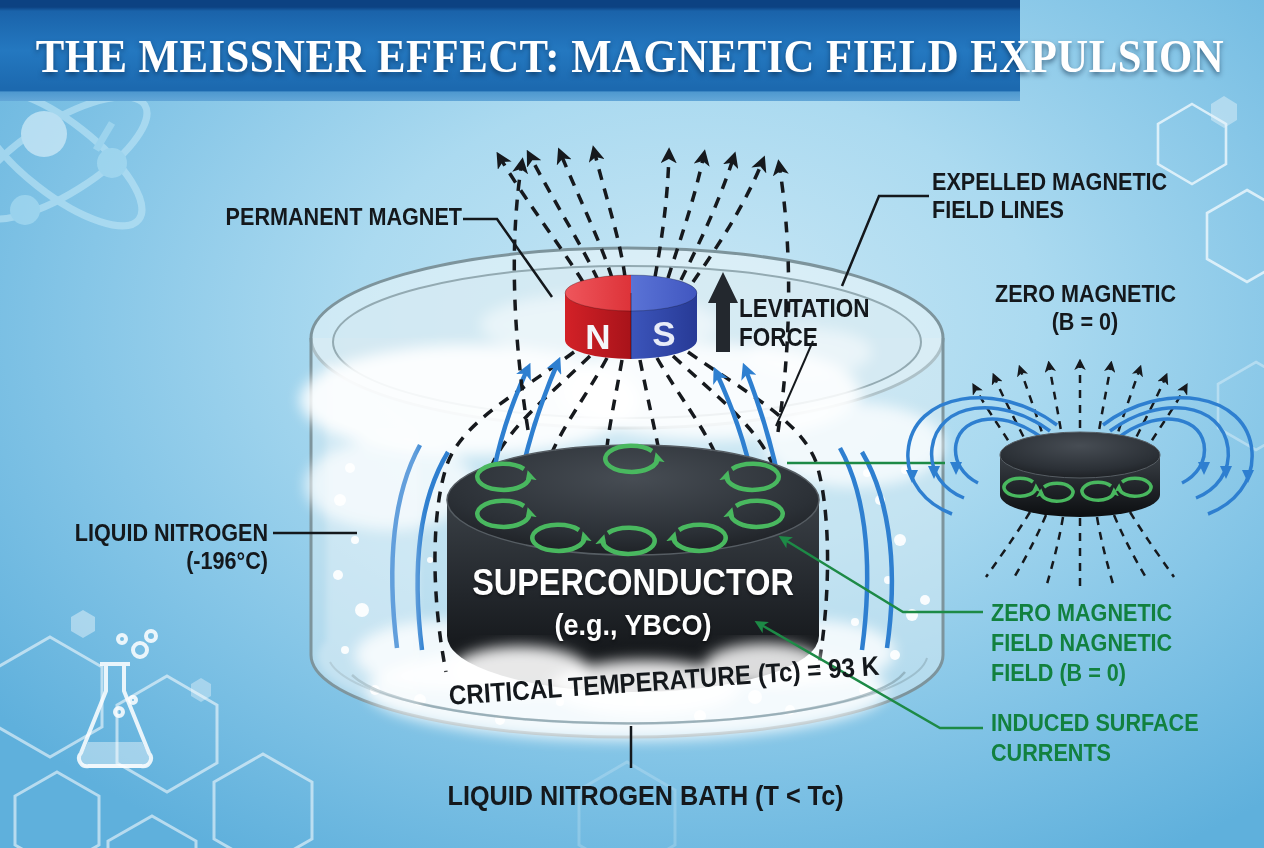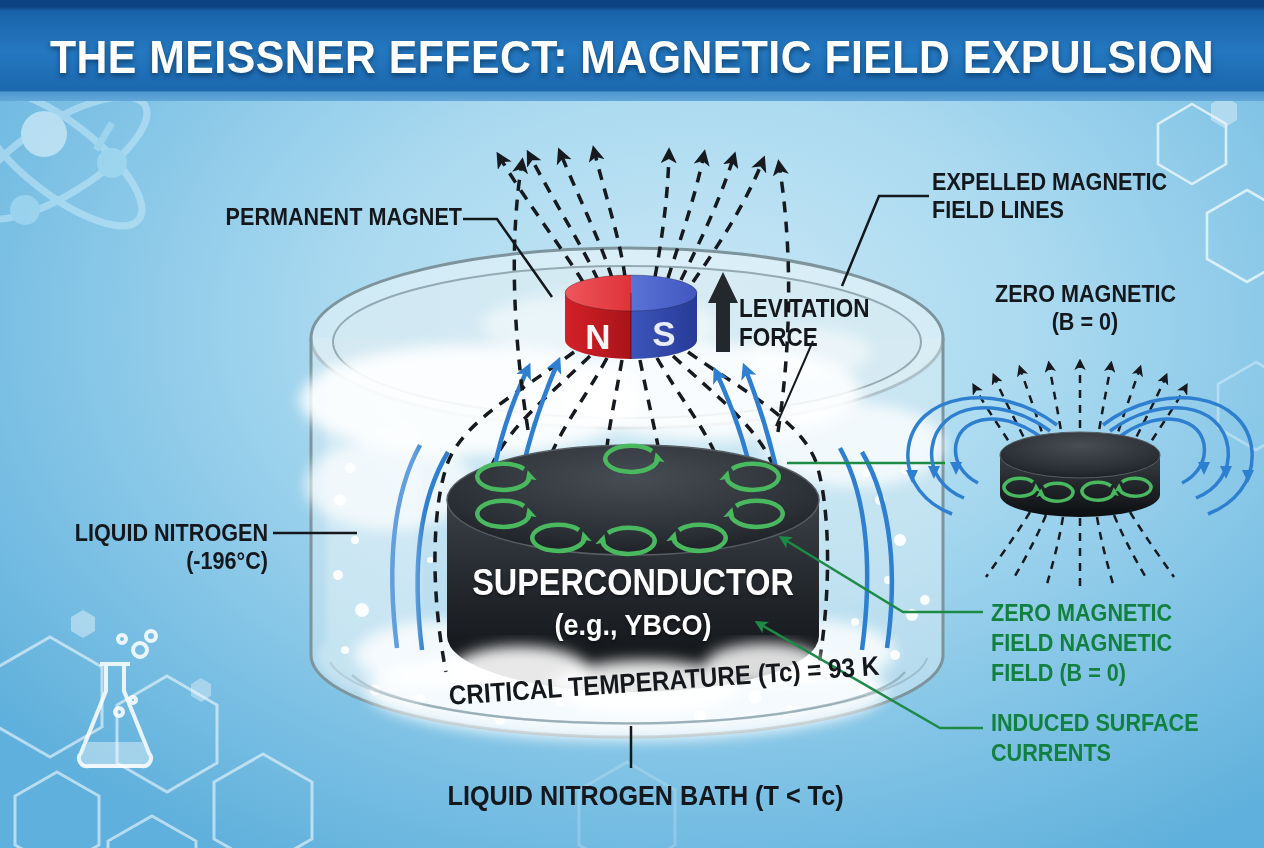--- a/index.html
+++ b/index.html
@@ -1,21 +1,21 @@
 <!DOCTYPE html>
 <html><head>
 <meta charset="utf-8">
 <style>
   html,body{margin:0;padding:0;}
   body{width:1264px;height:848px;overflow:hidden;font-family:"Liberation Sans","DejaVu Sans",sans-serif;}
   #stage{position:relative;width:1264px;height:848px;
     background:radial-gradient(ellipse 900px 620px at 55% 38%, #c9e7f5 0%, #abdaf0 38%, #86c6e7 68%, #5fb0dc 100%);}
   
-  #banner{position:absolute;left:0;top:0;width:1264px;height:101px;
-    background:linear-gradient(180deg,#0c4282 0%,#0c4282 7%,#1a63aa 11%,#2478c0 50%,#1c69af 87%,#1c69af 90%,#4e98cf 91%,#63a7d8 100%);}
+  #banner{position:absolute;left:0;top:0;width:1020px;height:101px;
+    background:linear-gradient(180deg,#0c4282 0%,#0c4282 7%,#1a63aa 11%,#2478c0 50%,#1c69af 87%,#1c69af 90%,#4e98cf 91%,#63a7d8 100%);font-family:Liberation Serif, serif;}
   #banner .t{position:absolute;left:0;top:30px;width:100%;text-align:center;color:#fff;
     font-size:46px;font-weight:800;letter-spacing:.5px;white-space:nowrap;
     transform:scaleX(.93);transform-origin:center;
     text-shadow:0 3px 5px rgba(2,25,54,.5);}
   
   .lbl{position:absolute;font-weight:700;color:#14181c;line-height:1.16;white-space:nowrap;transform:scaleX(.9);}
   #lbl-permanent{left:182px;top:203px;width:280px;text-align:right;font-size:24px;transform-origin:right center;}
   #lbl-expelled{left:932px;top:168px;font-size:24px;transform-origin:left top;}
   #lbl-levitation{left:739px;top:294px;font-size:25px;transform-origin:left top;}
   #lbl-zeromag{left:985px;top:280px;width:200px;text-align:center;font-size:24px;transform-origin:center top;}

